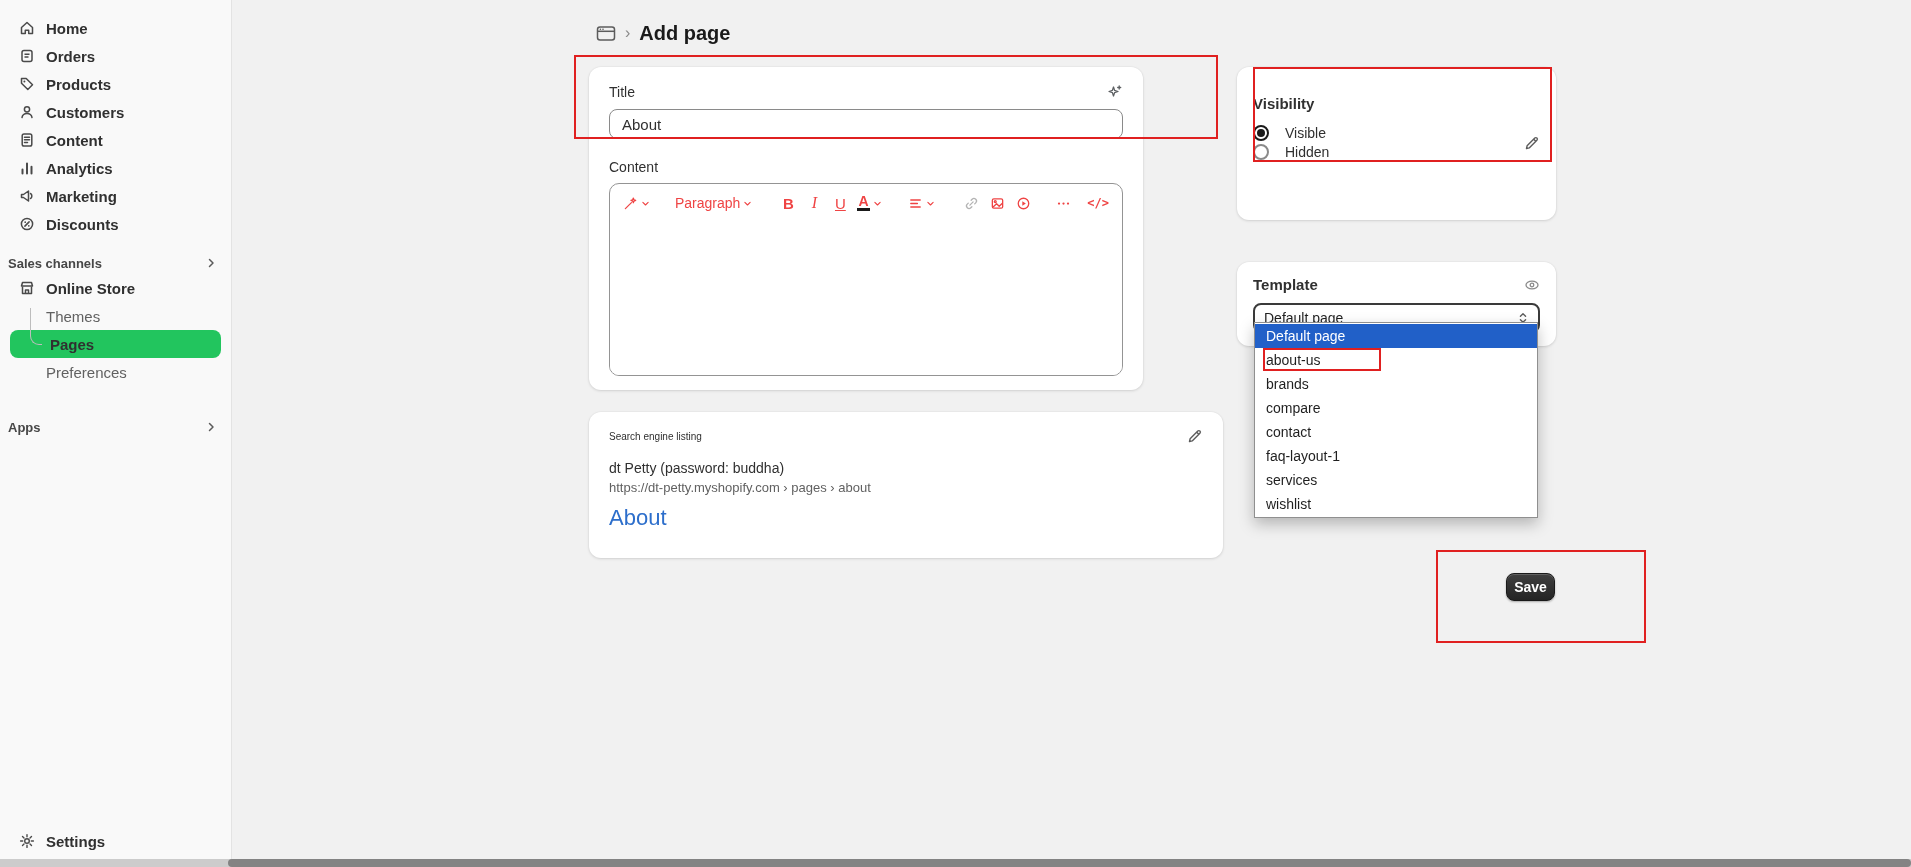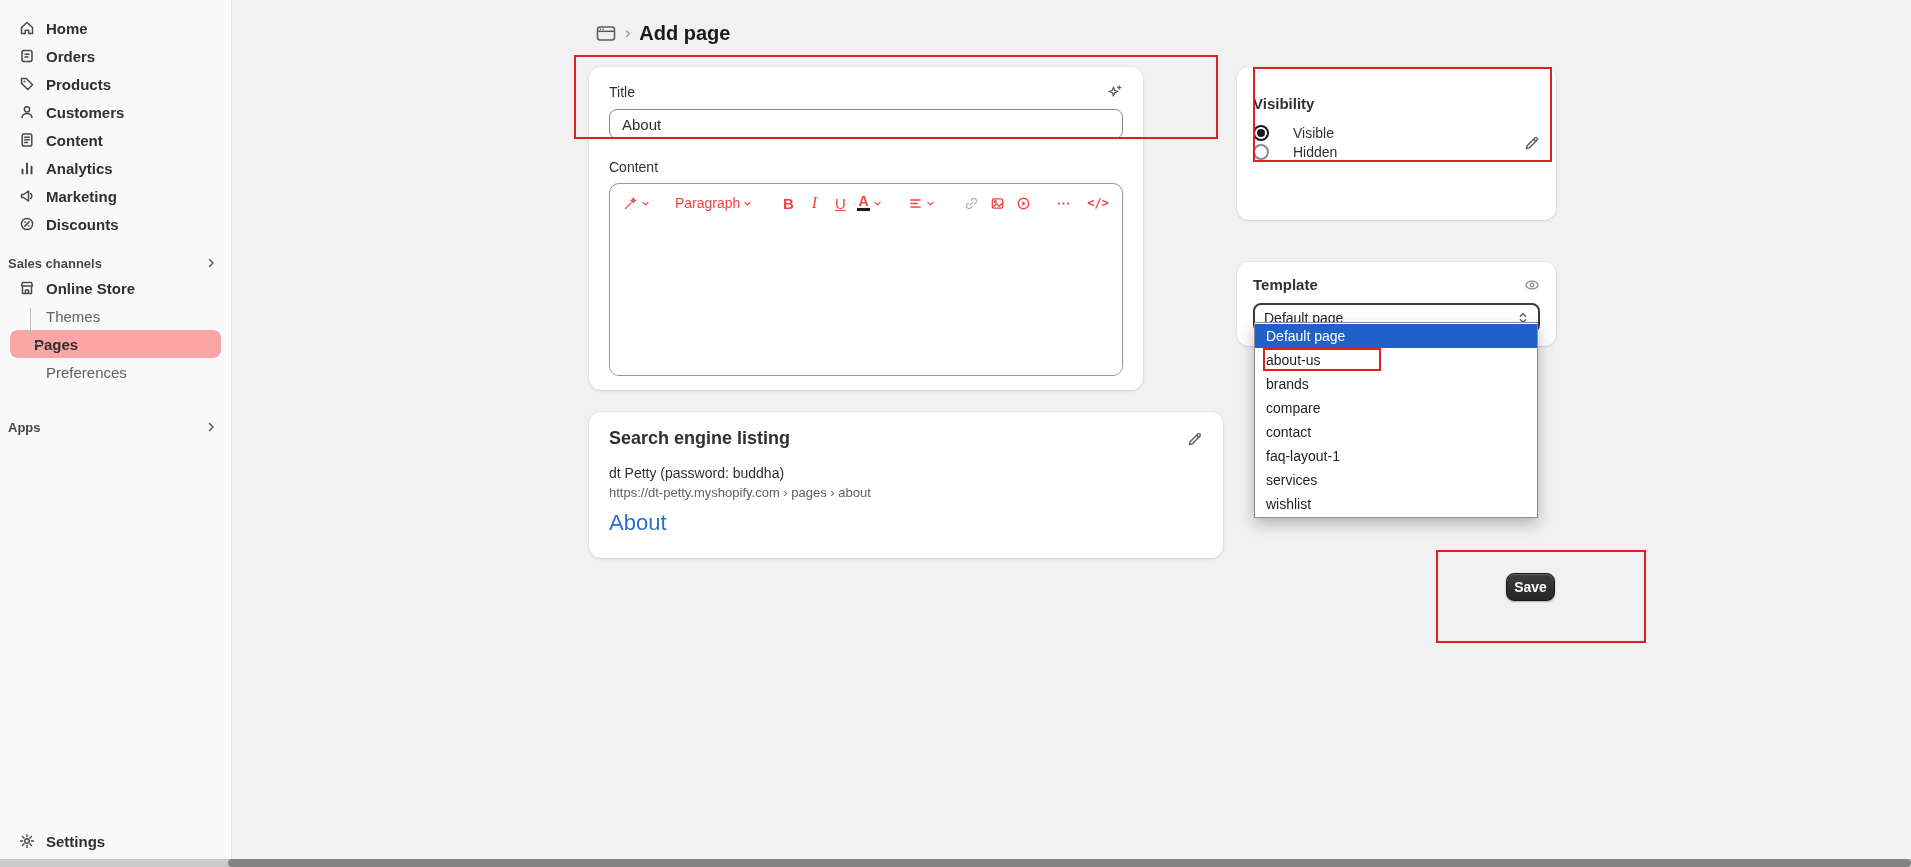--- a/index.html
+++ b/index.html
@@ -15,21 +15,21 @@
   
   .sidebar { position:absolute; left:0; top:0; width:232px; height:867px;
     background:#f9f9f9; border-right:1px solid #e3e3e3; padding-top:14px; z-index:3; }
   .nav-item { display:flex; align-items:center; gap:10px; height:28px; margin:0 10px;
     padding:0 8px; border-radius:8px; font-size:15px; font-weight:600; color:#303030; }
   .nav-ic { width:18px; height:18px; display:flex; align-items:center; justify-content:center; color:#4a4a4a; }
   .section-header { margin-top:14px; height:22px; display:flex; align-items:center;
     justify-content:space-between; padding:0 14px 0 8px; font-size:13px; font-weight:600; color:#474747; }
   .sub-item { display:flex; align-items:center; height:28px; margin:0 10px; padding:0 8px 0 36px;
     border-radius:8px; font-size:15px; font-weight:500; color:#616161; position:relative; }
-  .sub-item.selected { background:#fca5a5; color:#303030; font-weight:600; padding-left:24px; }
+  .sub-item.selected { background:#22c55e; color:#303030; font-weight:600; padding-left:40px; }
   .tree-connector { position:absolute; left:30px; top:308px; width:12px; height:37px;
     border-left:1.5px solid #bdbdbd; border-bottom:1.5px solid #bdbdbd;
     border-bottom-left-radius:9px; z-index:2; pointer-events:none; }
   .settings-row { position:absolute; bottom:12px; left:10px; right:10px; height:28px;
     display:flex; align-items:center; gap:10px; padding:0 8px; border-radius:8px;
     font-size:15px; font-weight:600; color:#303030; }
 
   
   .breadcrumb { position:absolute; left:596px; top:20px; height:26px;
     display:flex; align-items:center; gap:9px; }
@@ -57,29 +57,29 @@
   .tb .acolor { font-weight:600; font-size:14px; line-height:13px; border-bottom:3px solid #1a1a1a; padding:0 1px; }
   .tb .code { font-family:"DejaVu Sans Mono", monospace; font-size:12px; font-weight:600; }
   .tb-para { font-size:14px; padding:0 6px; }
   .tb-dis { color:#b3b3b3; }
   .mL14 { margin-left:14px; } .mL16 { margin-left:16px; } .mL18 { margin-left:18px; }
   .mL20 { margin-left:20px; } .mLauto { margin-left:auto; }
   .editor-body { flex:1; background:#fff; }
 
   .card-seo { left:589px; top:412px; width:634px; height:146px; padding:16px 20px; }
   .seo-head { display:flex; align-items:center; justify-content:space-between; }
-  .seo-title { font-size:18px; font-weight:700; }
+  .seo-title { font-size:10px; font-weight:400; }
   .seo-site { margin-top:16px; font-size:14px; color:#303030; }
   .seo-url { margin-top:4px; font-size:13px; color:#616161; }
   .seo-link { margin-top:10px; font-size:22px; color:#2c6ecb; }
 
   
   .card-visibility { left:1237px; top:67px; width:319px; height:153px; padding:28px 16px; }
   .vis-title { font-size:15px; font-weight:600; }
-  .radio-row { display:flex; align-items:center; gap:24px; margin-top:13px; font-size:14px; }
+  .radio-row { display:flex; align-items:center; gap:16px; margin-top:13px; font-size:14px; }
   .radio-row.hidden-row { margin-top:3px;align-items:flex-end; }
   .radio-sel { width:16px; height:16px; border-radius:50%; border:2px solid #1a1a1a;
     display:flex; align-items:center; justify-content:center; flex:0 0 auto; }
   .radio-sel::after { content:""; width:8px; height:8px; border-radius:50%; background:#1a1a1a; }
   .radio-empty { width:16px; height:16px; border-radius:50%; border:2px solid #8a8a8a; background:#fff; flex:0 0 auto; }
   .vis-note { margin:3px 0 0 26px; font-size:13px; line-height:1.45; color:#303030; }
   .vis-pencil { position:absolute; right:16px; top:68px; color:#5c5c5c; }
 
   .card-template { left:1237px; top:262px; width:319px; height:84px; padding:14px 16px; }
   .tpl-head { display:flex; align-items:center; justify-content:space-between; }

